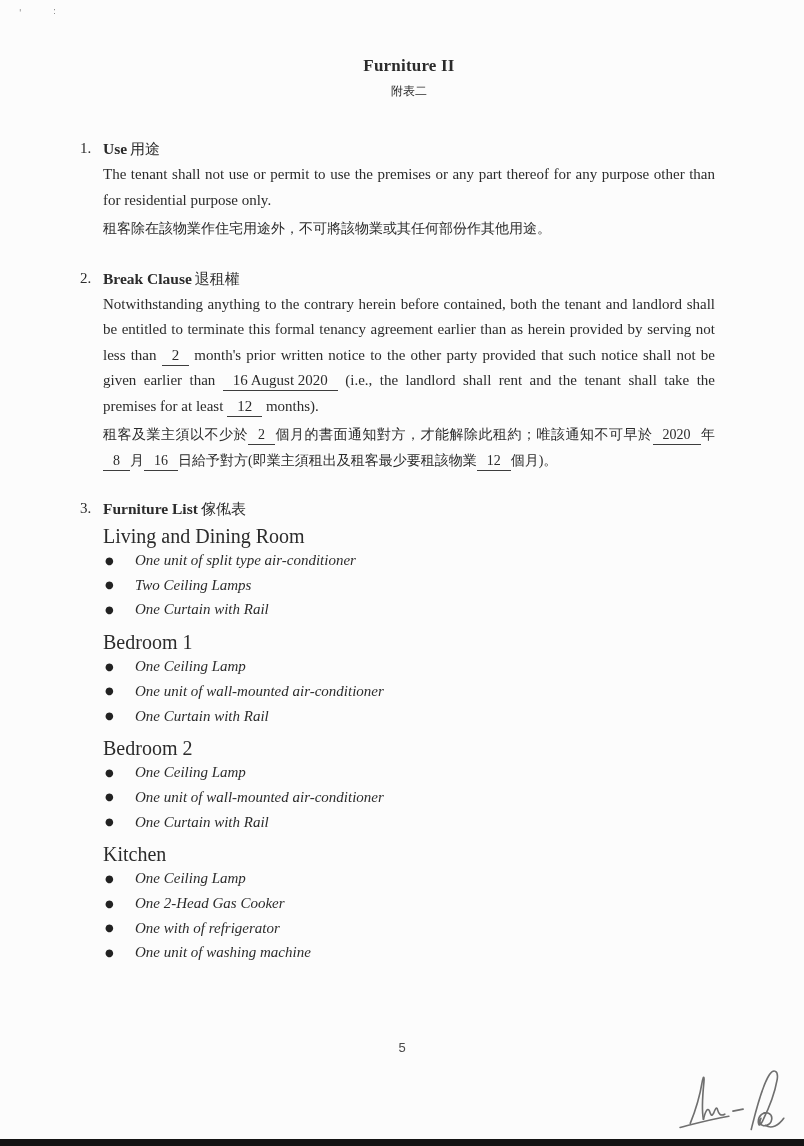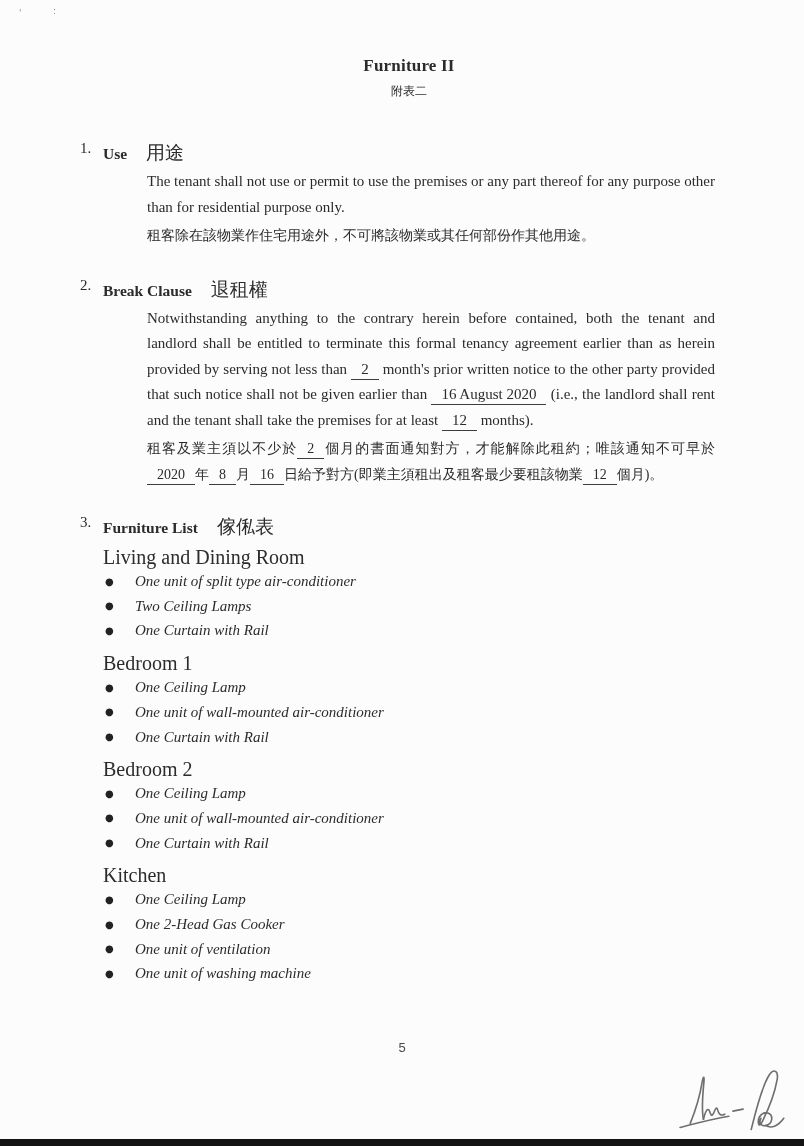--- a/index.html
+++ b/index.html
@@ -28,28 +28,27 @@
   .title-zh { font-size: 12px; margin-top: 7px; }
 
   .section { position: relative; }
   .sec-use       { margin-top: 40px; }
   .sec-break     { margin-top: 28px; }
   .sec-furniture { margin-top: 27px; }
 
   .sec-head { font-size: 15.5px; }
   .sec-num { position: absolute; left: -23px; top: 0; font-size: 15px; }
   .h-en { font-weight: bold; }
-  .h-zh { font-size: 19px; margin-left: 19px; }
+  .h-zh { font-size: 15px; margin-left: 3px; }
 
   .para {
     font-size: 15px;
     line-height: 25.5px;
     text-align: justify;
     margin-top: 3px;
-    margin-left: 44px;
   }
   .para-zh {
     font-size: 14px;
     line-height: 25.5px;
     text-align: justify;
   }
   .blank {
     display: inline-block;
     border-bottom: 1.2px solid #3d3d3d;
     padding: 0 10px;
@@ -144,21 +143,21 @@
           <div class="group">
             <div class="group-title">Bedroom 2</div>
             <div class="item"><span class="bullet">●</span><span>One Ceiling Lamp</span></div>
             <div class="item"><span class="bullet">●</span><span>One unit of wall-mounted air-conditioner</span></div>
             <div class="item"><span class="bullet">●</span><span>One Curtain with Rail</span></div>
           </div>
           <div class="group">
             <div class="group-title">Kitchen</div>
             <div class="item"><span class="bullet">●</span><span>One Ceiling Lamp</span></div>
             <div class="item"><span class="bullet">●</span><span>One 2-Head Gas Cooker</span></div>
-            <div class="item"><span class="bullet">●</span><span>One unit of ventilation</span></div>
+            <div class="item"><span class="bullet">●</span><span>One with of refrigerator</span></div>
             <div class="item"><span class="bullet">●</span><span>One unit of washing machine</span></div>
           </div>
         </div>
     </div>
 
   </div>
 
   <div class="footer-num">5</div>
 
   <div class="signature">

